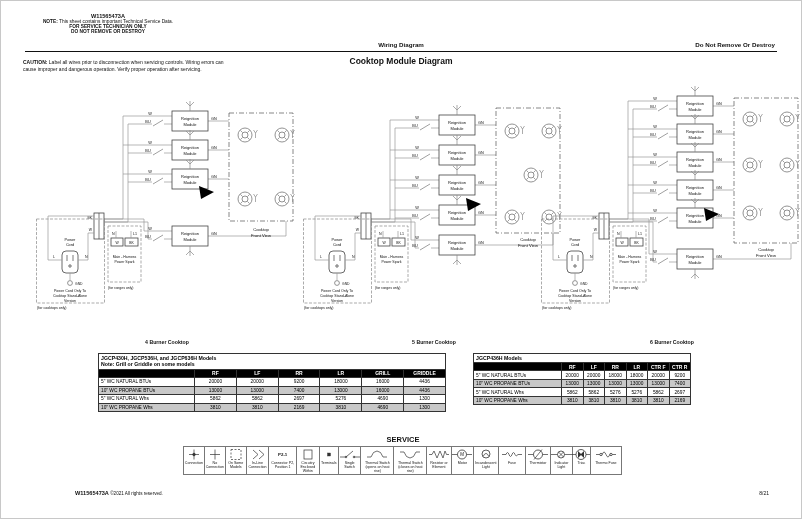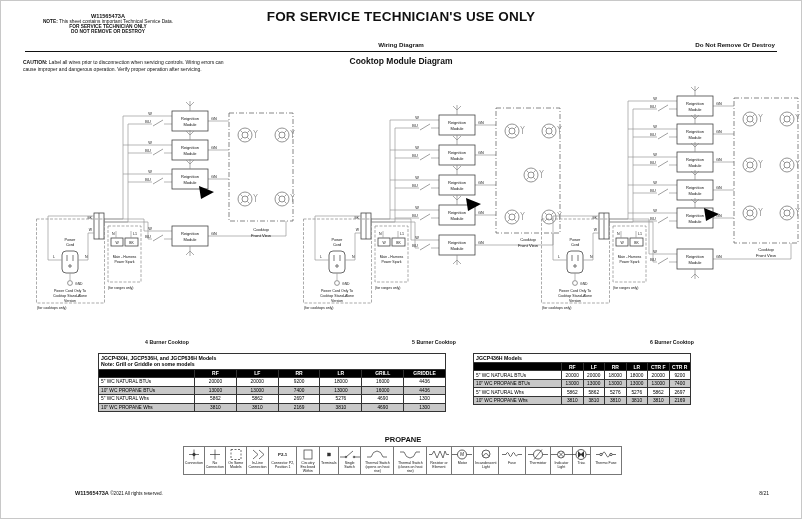--- a/index.html
+++ b/index.html
@@ -44,21 +44,20 @@
 
 <div class="page">
 
   <div class="hdr-left">
     <div class="docnum">W11565473A</div>
     <div class="noteline"><b>NOTE:</b> <span>This sheet contains important Technical Service Data.</span></div>
     <div class="hl-b">FOR SERVICE TECHNICIAN ONLY</div>
     <div class="hl-b">DO NOT REMOVE OR DESTROY</div>
   </div>
 
-  <div class="main-title">FOR SERVICE TECHNICIAN'S USE ONLY</div>
   <div class="subtitle">Wiring Diagram</div>
   <div class="right-note">Do Not Remove Or Destroy</div>
   <div class="rule"></div>
   <div class="cooktop-title">Cooktop Module Diagram</div>
 
   <div class="caution"><b>CAUTION:</b> <span>Label all wires prior to disconnection when servicing controls. Wiring errors can cause improper and dangerous operation. Verify proper operation after servicing.</span></div>
 
   <div id="tbl0" class="tblbox t1">
       <table class="spec">
         <colgroup>
@@ -180,21 +179,21 @@
             <td>3810</td>
             <td>3810</td>
             <td>3810</td>
             <td>2169</td>
           </tr>
         </tbody>
       </table>
     </div>
 
   <div class="legend">
-    <div class="lg-title">PROPANE</div>
+    <div class="lg-title">SERVICE</div>
     <div class="lg-row" id="legendRow">
         <div class="lg-cell" style="flex: 22 1 0px;">
           <div class="lg-sym">
             <svg width="26" height="13" viewBox="0 0 26 13">
               <path d="M13,1.5 V11.5 M8,6.5 H18" fill="none" stroke="#333" stroke-width="0.7"></path>
               <circle cx="13" cy="6.5" r="1.3" fill="#333" stroke="#333" stroke-width="0.8"></circle>
             </svg>
           </div>
           <div class="lg-lab">Connection</div>
         </div>

